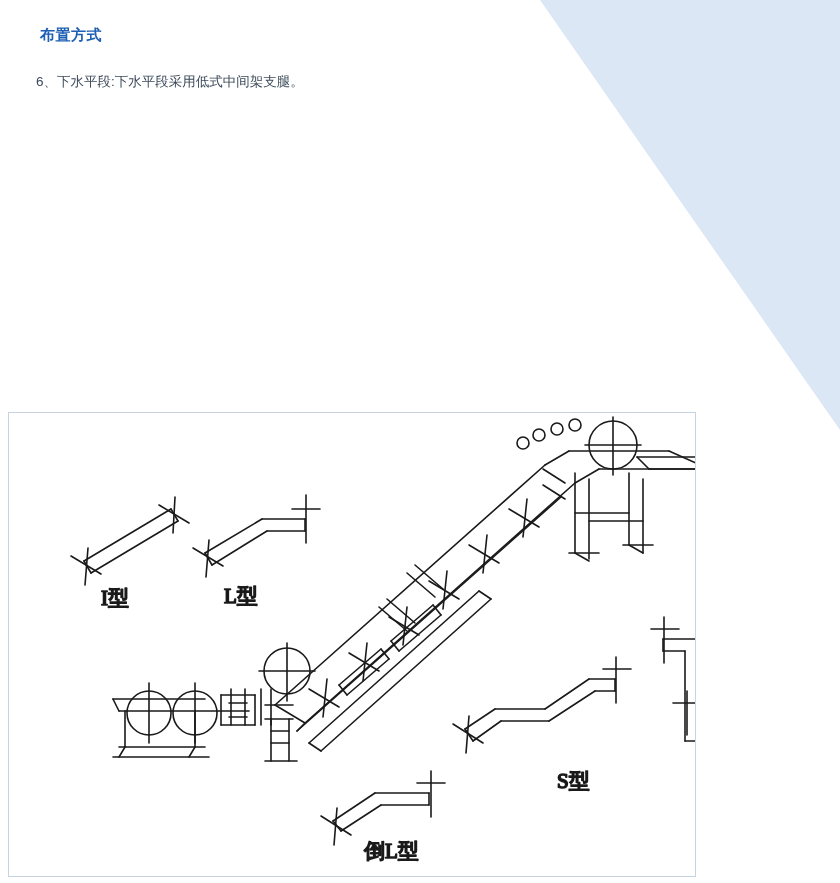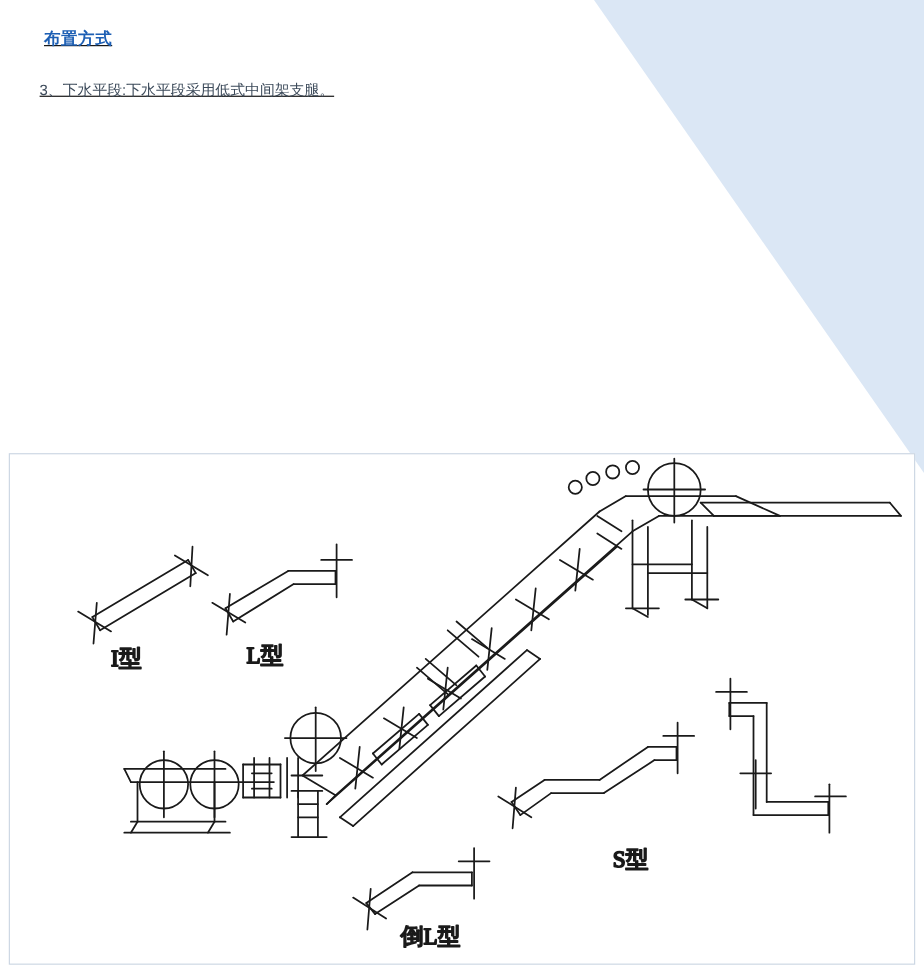--- a/index.html
+++ b/index.html
@@ -29,21 +29,20 @@
     width: 300px;
     height: 430px;
     background: #dbe7f5;
     clip-path: polygon(100% 0, 100% 100%, 0 0);
     pointer-events: none;
   }
   .text-block {
     position: relative;
     padding: 26px 29px 0 36px;
     z-index: 2;
-    text-decoration: underline;
   }
   .section-title {
     color: #1d5fb4;
     font-size: 15px;
     font-weight: bold;
     margin: 0 0 22px 4px;
     letter-spacing: 0.5px;
   }
   .para {
     color: #3c4a5a;
@@ -52,21 +51,21 @@
     margin: 0 0 20px 0;
     text-align: left;
   }
   .para:last-child {
     margin-bottom: 0;
   }
   .figure-wrap {
     position: absolute;
     left: 8px;
     top: 412px;
-    width: 824px;
+    width: 688px;
     height: 465px;
     background: #ffffff;
     border: 1px solid #c9d4e2;
     box-sizing: border-box;
     overflow: hidden;
   }
   .figure-wrap svg {
     display: block;
   }
   .fig-label-big {
@@ -77,21 +76,21 @@
 </style>
 </head>
 <body>
 
 <div class="page">
 
   <div class="corner-wedge"></div>
 
   <div class="text-block">
     <h2 class="section-title">布置方式</h2>
-    <p class="para">3、下水平段:下水平段采用低式中间架支腿。</p>
+    <p class="para">6、下水平段:下水平段采用低式中间架支腿。</p>
   </div>
 
   <div class="figure-wrap">
     <svg width="822" height="463" viewBox="0 0 822 463" xmlns="http://www.w3.org/2000/svg">
       <g fill="none" stroke="#1a1a1a" stroke-width="1.6" stroke-linejoin="round" stroke-linecap="round">
 
         <g>
           <line x1="75" y1="148" x2="162" y2="96"></line>
           <line x1="82" y1="160" x2="169" y2="108"></line>
           <line x1="75" y1="148" x2="82" y2="160"></line>

